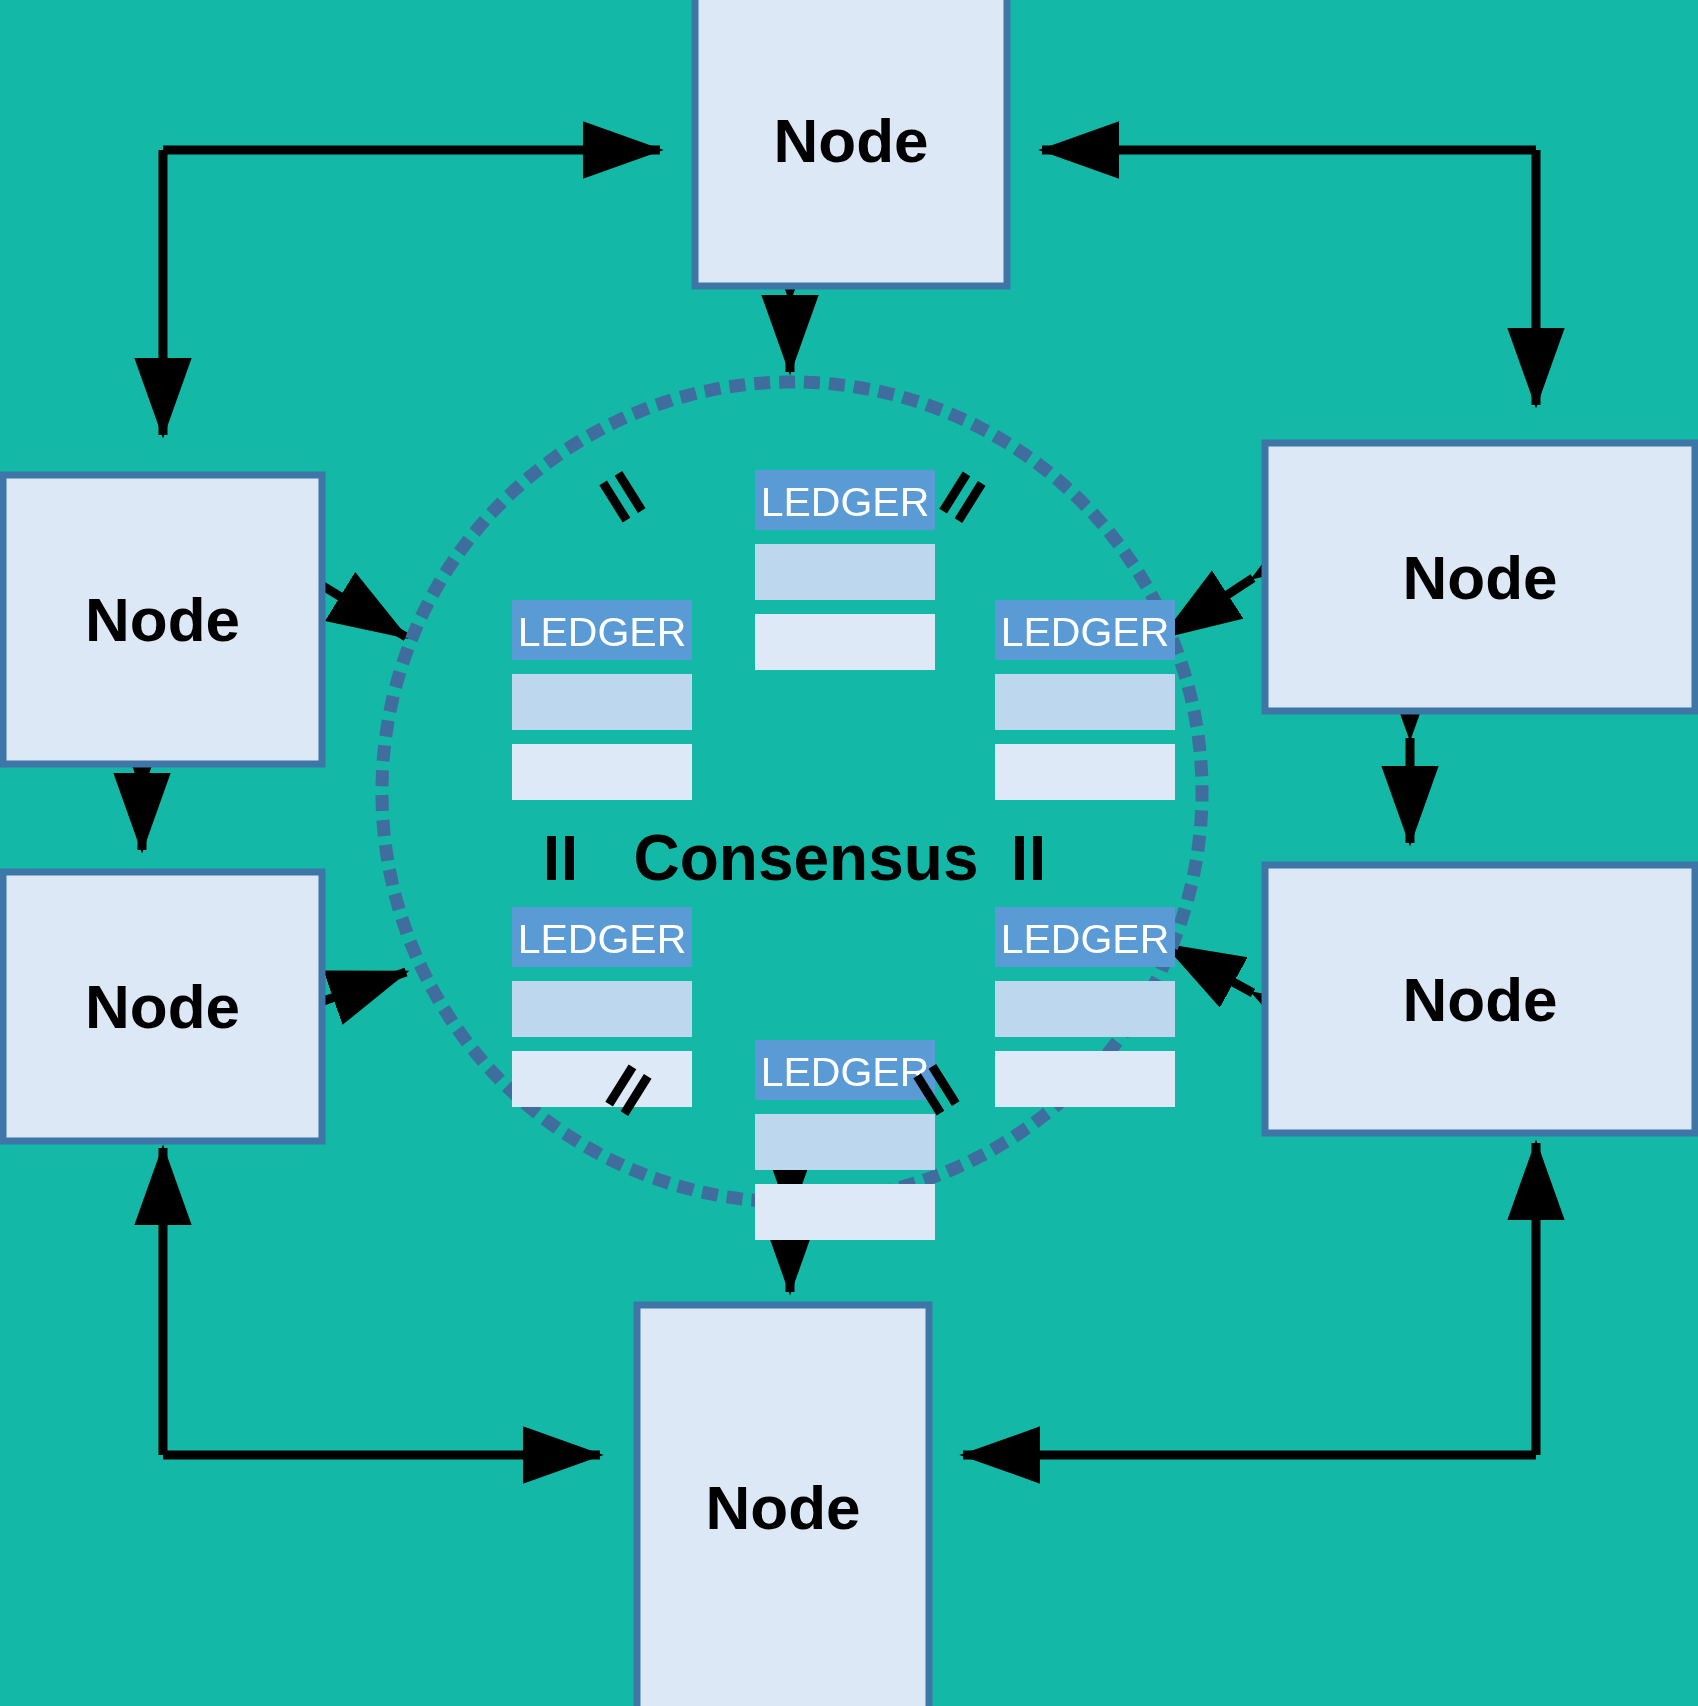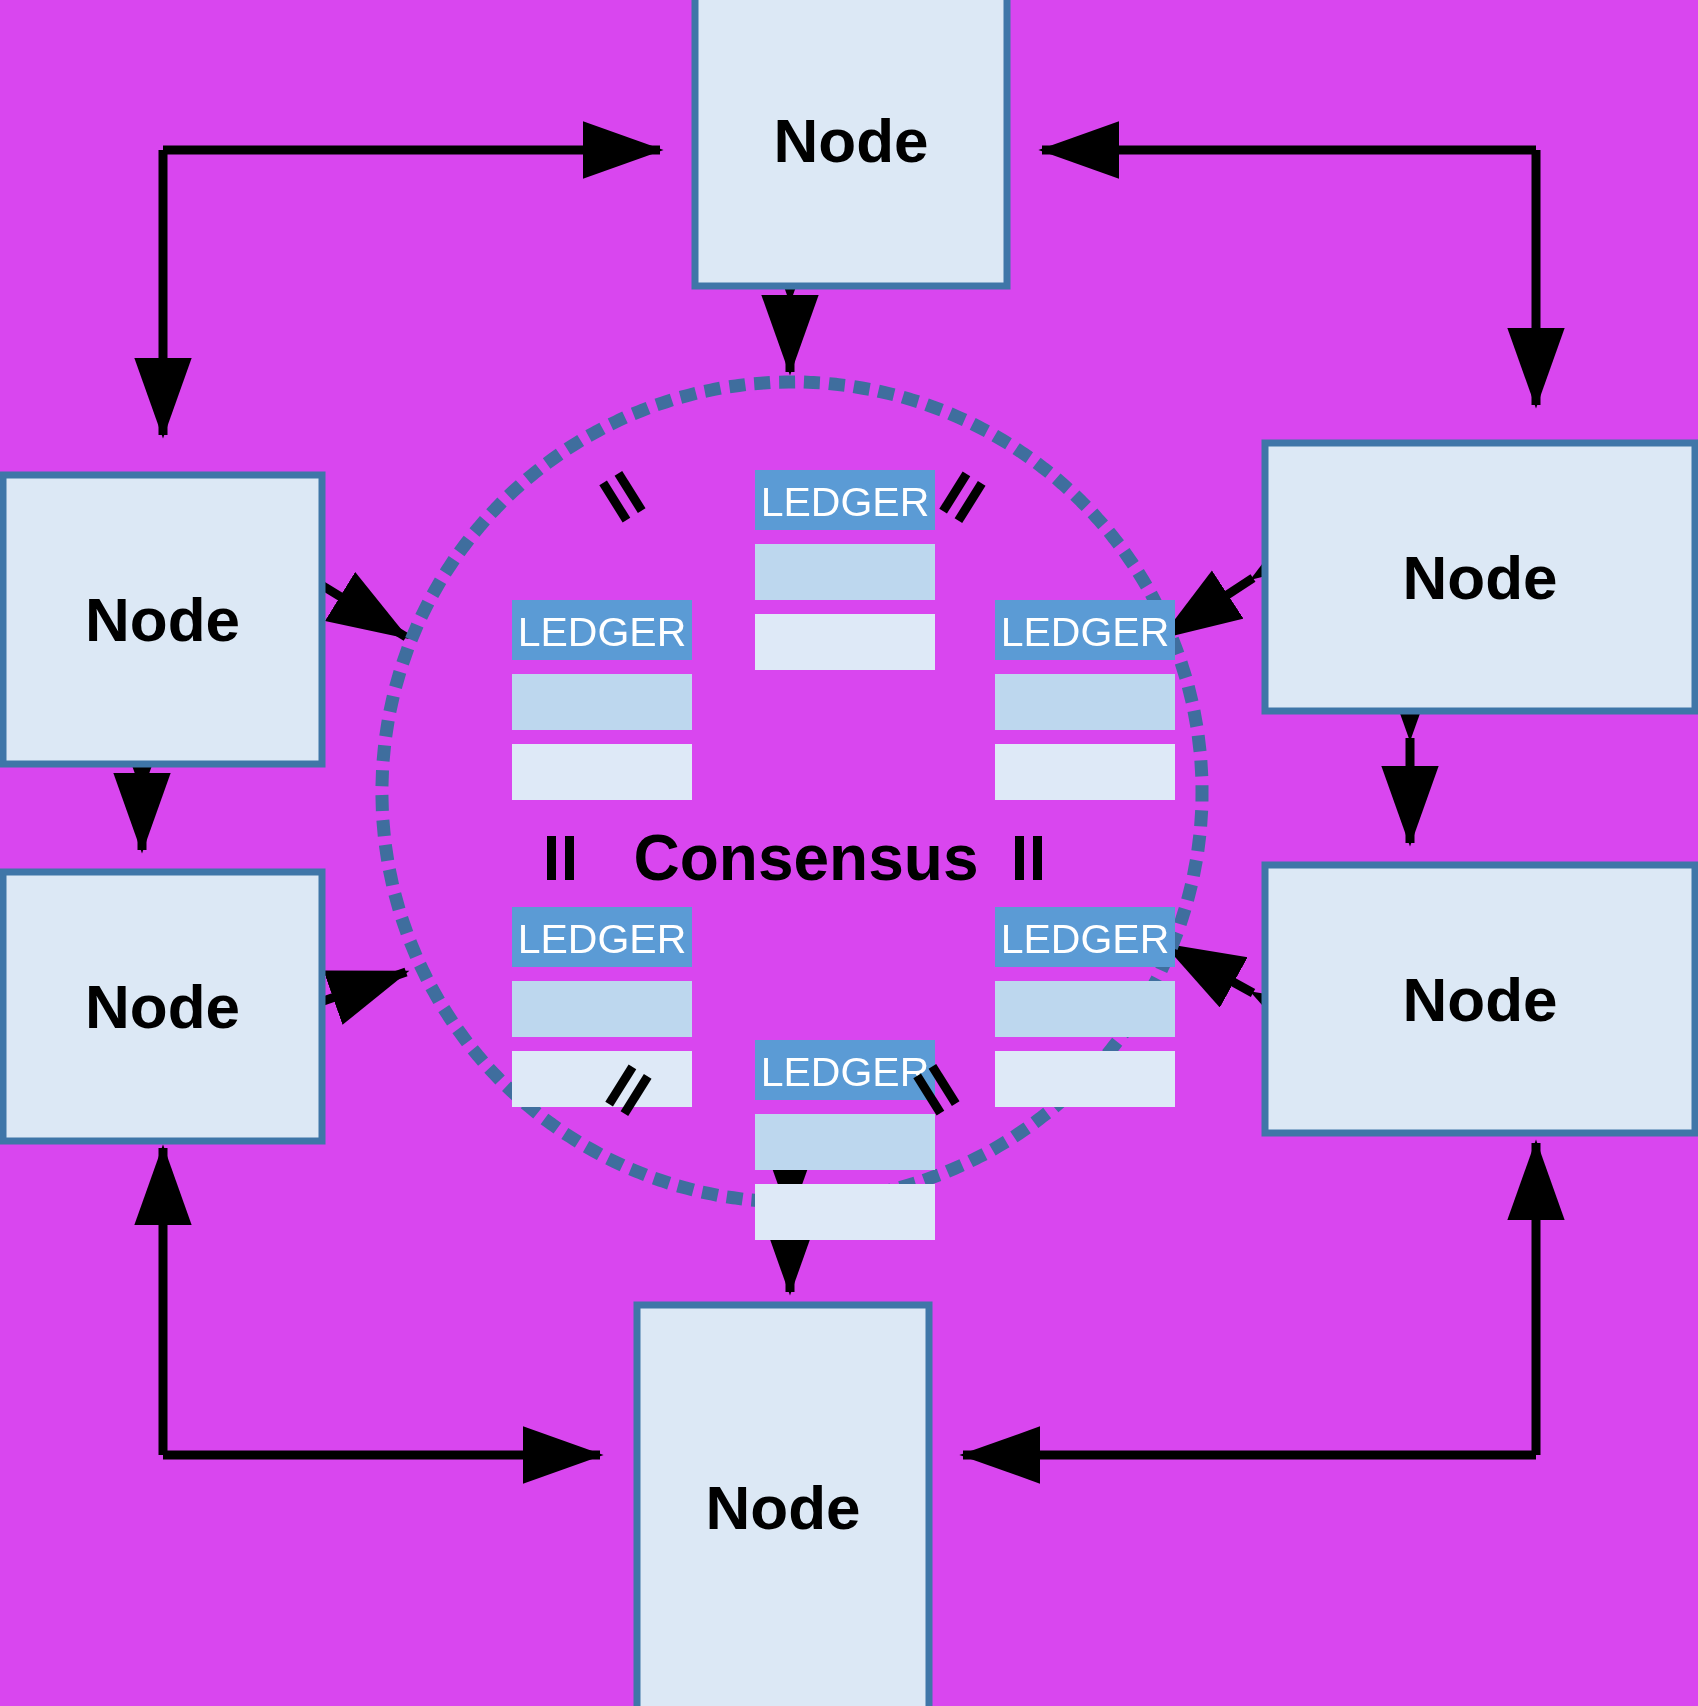--- a/index.html
+++ b/index.html
@@ -1,18 +1,18 @@
 <!DOCTYPE html>
 <html><head>
 <meta charset="utf-8">
 <style>
   html,body{margin:0;padding:0;background:#ffffff;}
   body{width:1698px;height:1706px;overflow:hidden;
        font-family:"Liberation Sans","DejaVu Sans",sans-serif;}
-  #stage{position:relative;width:1698px;height:1706px;background:#d946ef;}
+  #stage{position:relative;width:1698px;height:1706px;background:#14b8a6;}
   svg#diagram{position:absolute;left:0;top:0;width:1698px;height:1706px;}
   .node-label{font-family:"Liberation Sans","DejaVu Sans",sans-serif;
               font-weight:700;font-size:62px;fill:#000;
               text-anchor:middle;dominant-baseline:central;}
   .ledger-label{font-family:"Liberation Sans","DejaVu Sans",sans-serif;
                 font-weight:400;font-size:41px;fill:#ffffff;
                 text-anchor:middle;dominant-baseline:central;}
   .consensus-label{font-family:"Liberation Sans","DejaVu Sans",sans-serif;
                    font-weight:700;font-size:64px;fill:#000;
                    text-anchor:middle;dominant-baseline:central;}

